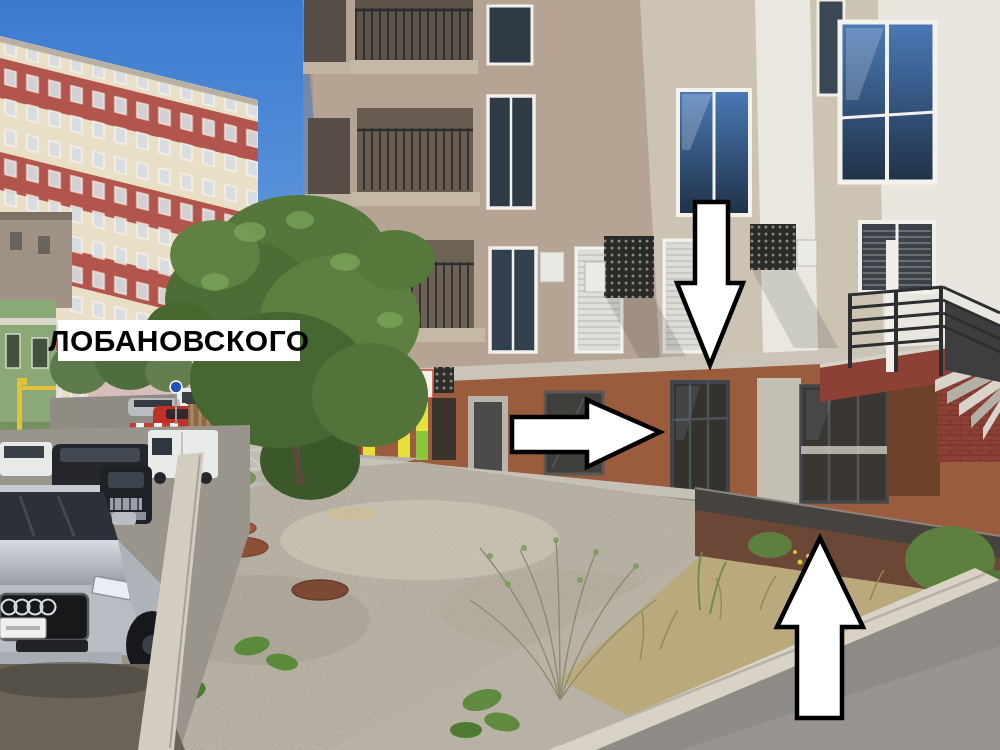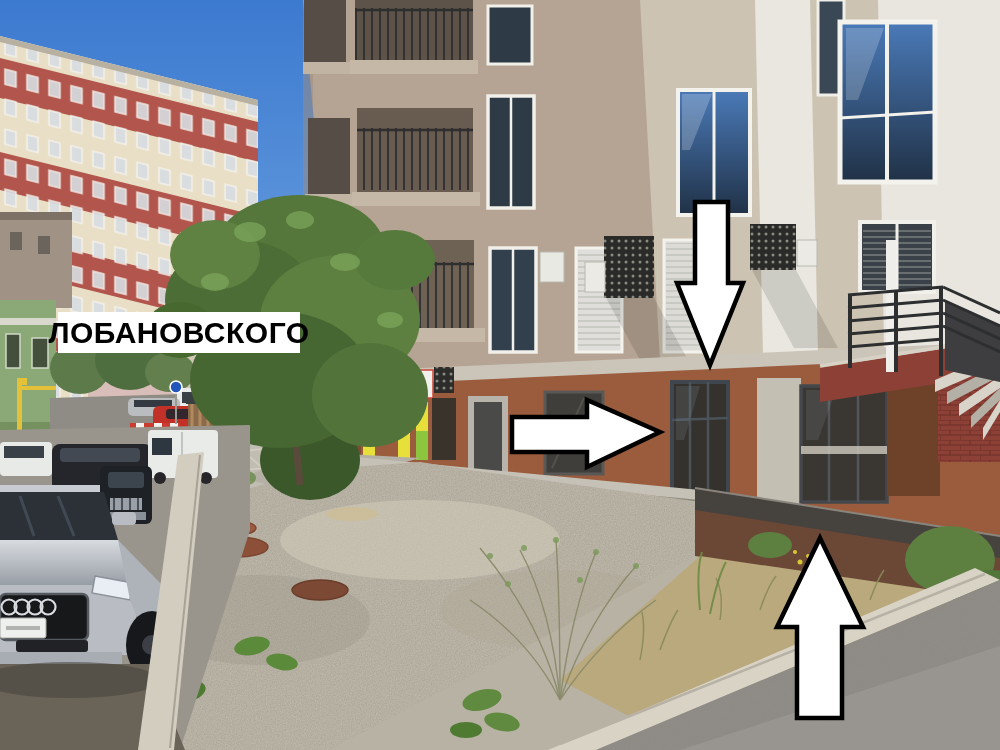--- a/index.html
+++ b/index.html
@@ -1,20 +1,20 @@
 <!DOCTYPE html>
 <html><head>
 <meta charset="utf-8">
 <style>
   html,body{margin:0;padding:0;background:#1b1b1b;}
   .stage{position:relative;width:1000px;height:750px;overflow:hidden;background:#b8b2a4;
          font-family:"Liberation Sans",sans-serif;}
   .stage svg{position:absolute;left:0;top:0;}
   .street-label{
-    position:absolute;left:58px;top:312px;width:242px;height:41px;
+    position:absolute;left:58px;top:320px;width:242px;height:41px;
     background:#ffffff;color:#000;display:flex;align-items:center;justify-content:center;
     font-weight:700;font-size:30px;letter-spacing:.5px;line-height:1;
     font-family:"Liberation Sans",sans-serif;white-space:nowrap;}
   .arrow{stroke:#000;stroke-width:4.5;stroke-linejoin:miter;}
 </style>
 </head>
 <body>
 
 <div class="stage">
 <svg width="1000" height="750" viewBox="0 0 1000 750">

